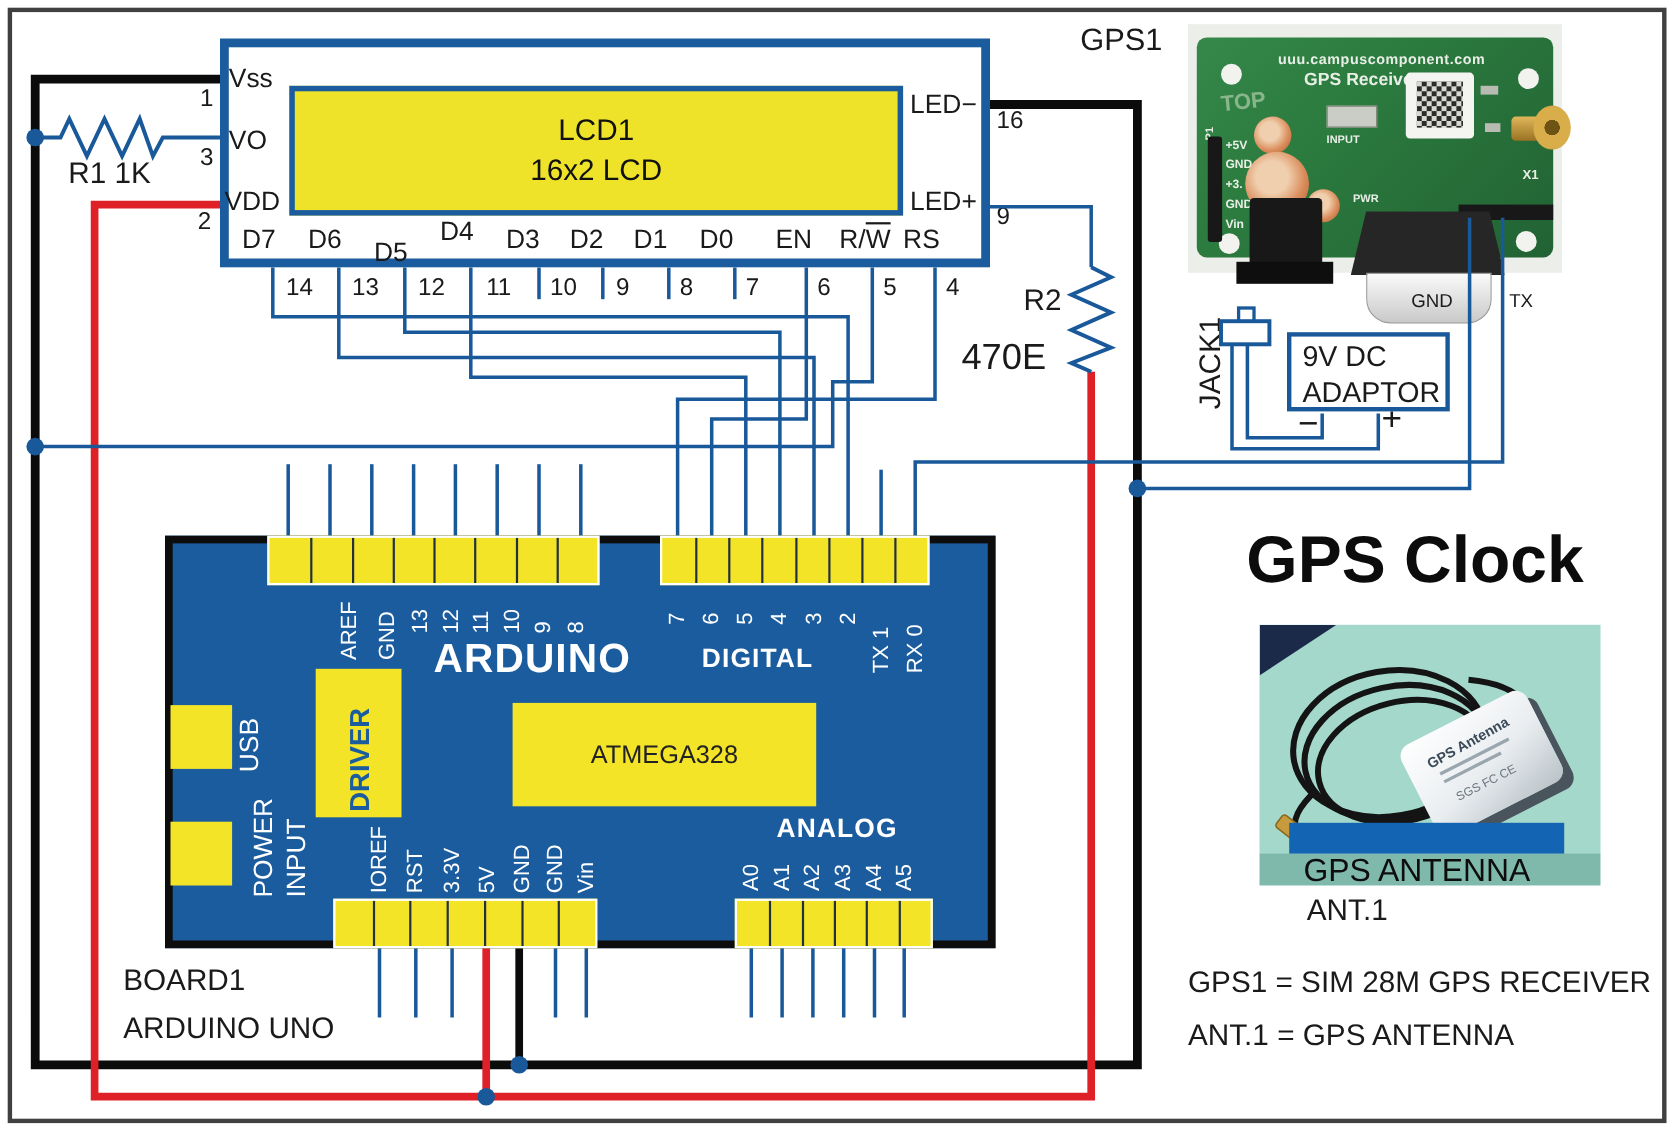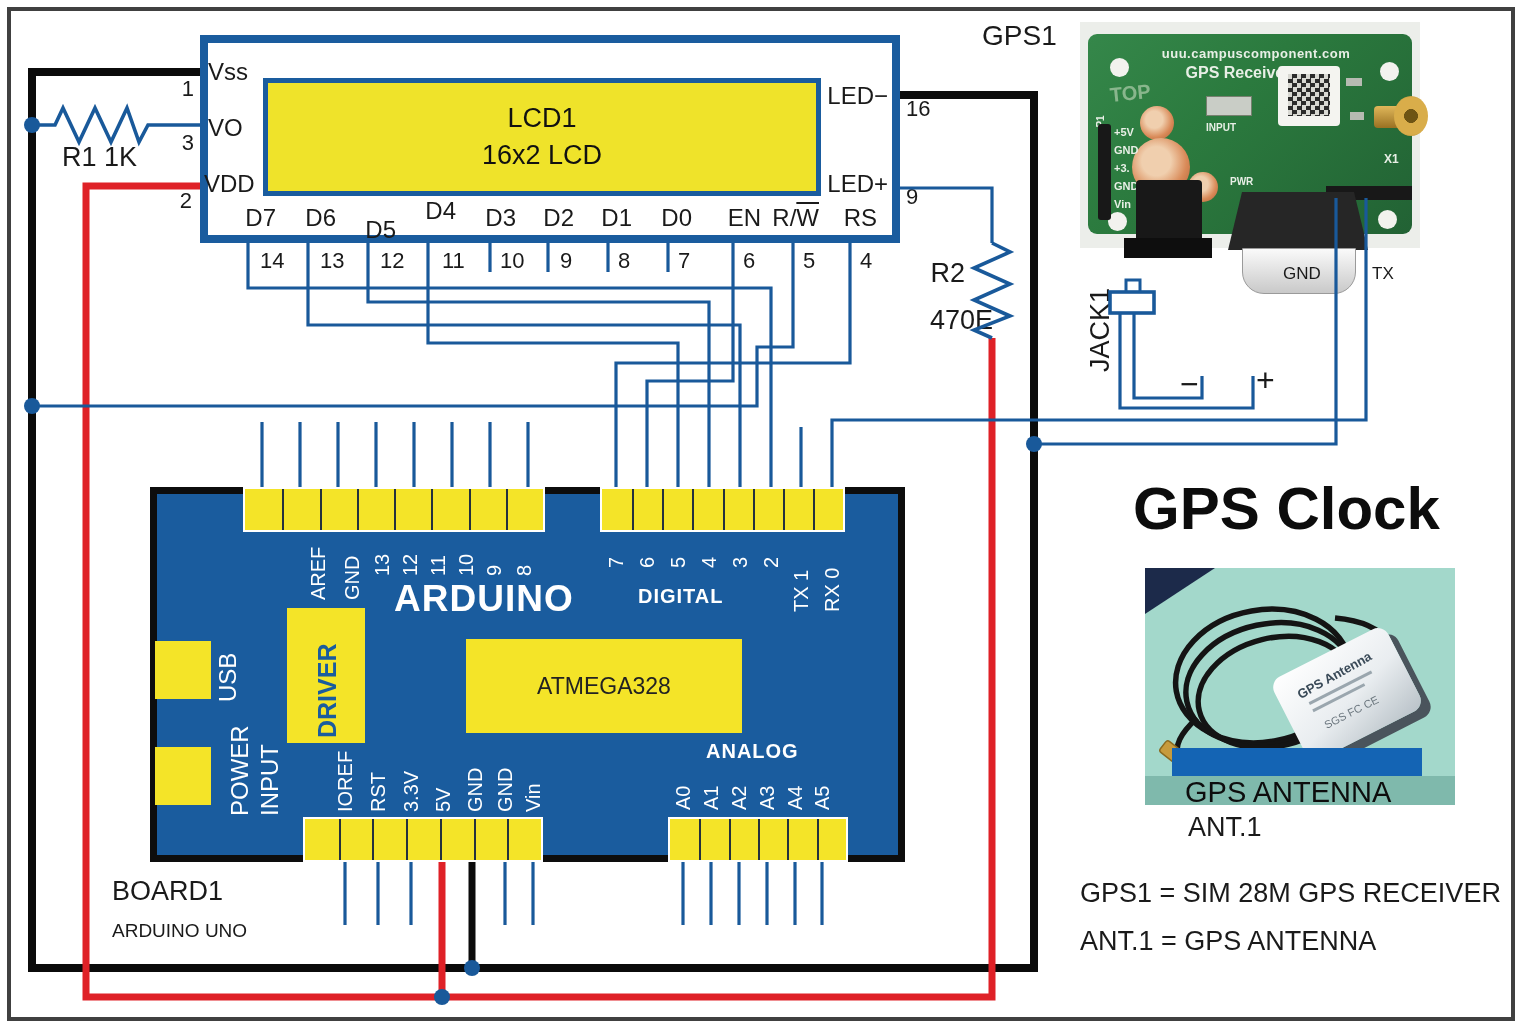--- a/index.html
+++ b/index.html
@@ -2,21 +2,21 @@
 <html><head>
 <meta charset="utf-8">
 <style>
   html,body{margin:0;padding:0;background:#ffffff;}
   #stage{position:relative;width:1522px;height:1028px;background:#fff;overflow:hidden;
          font-family:"Liberation Sans", sans-serif;color:#1a1a1a;}
   .frame{position:absolute;inset:7px;border:4px solid #404040;pointer-events:none;z-index:9;}
   .abs{position:absolute;}
   .lbl{position:absolute;font-size:24px;color:#1a1a1a;white-space:nowrap;}
   .num{position:absolute;font-size:22px;color:#1a1a1a;white-space:nowrap;}
-  .ctr{text-align:right;}
+  .ctr{text-align:left;}
   .rgt{text-align:right;}
   .ovl{text-decoration:overline;}
   
   .vt{position:absolute;transform-origin:0 100%;transform:rotate(-90deg);
       white-space:nowrap;height:22px;line-height:22px;font-size:20px;}
   .vtw{color:#fff;}
   
   .lcd-box{position:absolute;left:200px;top:35px;width:700px;height:208px;
            border:8px solid #1a5c9e;background:#fff;box-sizing:border-box;z-index:3;}
   .lcd-screen{position:absolute;left:263px;top:78px;width:558px;height:118px;
@@ -24,21 +24,21 @@
               display:flex;flex-direction:column;align-items:center;justify-content:center;gap:6px;
               font-size:27px;color:#111;}
   
   .board{position:absolute;left:150px;top:487px;width:755px;height:375px;background:#1a5c9e;
          border:7px solid #0d0d0d;box-sizing:border-box;z-index:3;}
   .hdr{position:absolute;background:#f4e428;border:2px solid #fff;box-sizing:border-box;
        display:grid;z-index:4;}
   .hdr i{border-left:2px solid #23313d;}
   .hdr i:first-child{border-left:none;}
   .ybox{position:absolute;background:#f4e428;z-index:4;}
-  .bwhite{font-size:20px;color:#fff;font-weight:bold;letter-spacing:1px;}
+  .bwhite{font-size:24px;color:#fff;font-weight:bold;letter-spacing:1px;}
   
   .photo1{position:absolute;left:1080px;top:22px;width:340px;height:226px;background:#eceeea;z-index:1;}
   .pcb{position:absolute;left:8px;top:12px;width:324px;height:200px;border-radius:9px;
        background:linear-gradient(135deg,#35874a 0%,#2b7a3e 40%,#226234 100%);}
   .hole{position:absolute;width:19px;height:19px;border-radius:50%;background:#f2f2ee;}
   .cap{position:absolute;border-radius:50%;background:radial-gradient(circle at 42% 40%,#f0cfae 0 30%,#d98a58 62%,#a85a33 100%);}
   .photo2{position:absolute;left:1145px;top:568px;width:310px;height:237px;background:#a3d8cb;
           overflow:hidden;z-index:1;}
   .puck{position:absolute;left:138px;top:80px;width:128px;height:92px;border-radius:12px;
         background:linear-gradient(160deg,#ffffff 0%,#e9edf0 55%,#b9c2c8 100%);
@@ -162,21 +162,21 @@
   <div class="num" style="left:500px;top:248px">10</div>
   <div class="num" style="left:560px;top:248px">9</div>
   <div class="num" style="left:618px;top:248px">8</div>
   <div class="num" style="left:678px;top:248px">7</div>
   <div class="num" style="left:743px;top:248px">6</div>
   <div class="num" style="left:803px;top:248px">5</div>
   <div class="num" style="left:860px;top:248px">4</div>
 
   <div class="lbl" style="left:62px;top:142px;font-size:27px">R1  1K</div>
   <div class="lbl rgt" style="left:905px;top:258px;width:60px;font-size:27px">R2</div>
-  <div class="lbl rgt" style="left:918px;top:305px;width:75px;font-size:27px">470E</div>
+  <div class="lbl rgt" style="left:874px;top:305px;width:75px;font-size:33px">470E</div>
 
   <div class="lbl" style="left:982px;top:20px;font-size:28px">GPS1</div>
 
   <div class="photo1">
     <div class="pcb">
       <div class="hole" style="left:22px;top:24px"></div>
       <div class="hole" style="left:292px;top:28px"></div>
       <div class="hole" style="left:20px;top:178px"></div>
       <div class="hole" style="left:290px;top:176px"></div>
       <div class="smalltxt" style="left:48px;top:12px;width:240px;font-size:13px;text-align:center;letter-spacing:.5px">uuu.campuscomponent.com</div>
@@ -215,20 +215,24 @@
     <div class="abs" style="left:56px;top:158px;width:66px;height:62px;background:#181818;border-radius:4px"></div>
     <div class="abs" style="left:44px;top:216px;width:88px;height:20px;background:#0e0e0e"></div>
   </div>
 
   <div class="abs" style="left:1228px;top:192px;width:140px;height:58px;background:#262626;clip-path:polygon(10% 0,90% 0,100% 100%,0 100%);z-index:1"></div>
   <div class="abs" style="left:1242px;top:248px;width:112px;height:44px;background:linear-gradient(#fafafa,#c9c9c9);border-radius:0 0 22px 22px;border:1px solid #9a9a9a;z-index:1"></div>
   <div class="lbl" style="left:1283px;top:264px;font-size:17px;z-index:6">GND</div>
   <div class="lbl" style="left:1372px;top:264px;font-size:17px;z-index:6">TX</div>
 
   <div class="vt" style="left:1111px;top:350px;font-size:27px">JACK1</div>
+  <div class="adaptor">
+    <div>9V DC</div>
+    <div>ADAPTOR</div>
+  </div>
   <div class="lbl" style="left:1180px;top:366px;font-size:32px">−</div>
   <div class="lbl" style="left:1256px;top:362px;font-size:32px">+</div>
 
   <div class="title">GPS Clock</div>
 
   <div class="board"></div>
   <div class="hdr" style="left:243px;top:487px;width:302px;height:45px;grid-template-columns:repeat(8,1fr)">
       <i></i>
       <i></i>
       <i></i>
@@ -309,21 +313,21 @@
   <div class="vt vtw" style="left:778px;top:788px;z-index:4">A3</div>
   <div class="vt vtw" style="left:806px;top:788px;z-index:4">A4</div>
   <div class="vt vtw" style="left:833px;top:788px;z-index:4">A5</div>
 
   <div class="vt vtw" style="left:239px;top:680px;font-size:24px;z-index:4">USB</div>
   <div class="vt vtw" style="left:251px;top:794px;font-size:24px;z-index:4">POWER</div>
   <div class="vt vtw" style="left:281px;top:794px;font-size:24px;z-index:4">INPUT</div>
   <div class="vt" style="left:338px;top:716px;font-size:25px;font-weight:bold;color:#1a5c9e;z-index:4">DRIVER</div>
 
   <div class="lbl" style="left:112px;top:876px;font-size:27px">BOARD1</div>
-  <div class="lbl" style="left:112px;top:920px;font-size:19px">ARDUINO UNO</div>
+  <div class="lbl" style="left:112px;top:920px;font-size:27px">ARDUINO UNO</div>
 
   <div class="photo2">
     <div class="abs" style="left:0;top:0;width:70px;height:46px;background:#1c2a4a;clip-path:polygon(0 0,100% 0,0 100%)"></div>
     <div class="abs" style="left:0;top:208px;width:310px;height:29px;background:#7fb9ac"></div>
     <svg width="310" height="237" viewBox="0 0 310 237">
       <g stroke="#141414" stroke-width="5.5" fill="none">
         <ellipse cx="118" cy="108" rx="88" ry="66" transform="rotate(-10 118 108)"></ellipse>
         <ellipse cx="124" cy="116" rx="84" ry="60" transform="rotate(-12 124 116)"></ellipse>
         <ellipse cx="130" cy="124" rx="78" ry="54" transform="rotate(-14 130 124)"></ellipse>
         <path d="M190,50 C245,55 260,85 235,118"></path>

